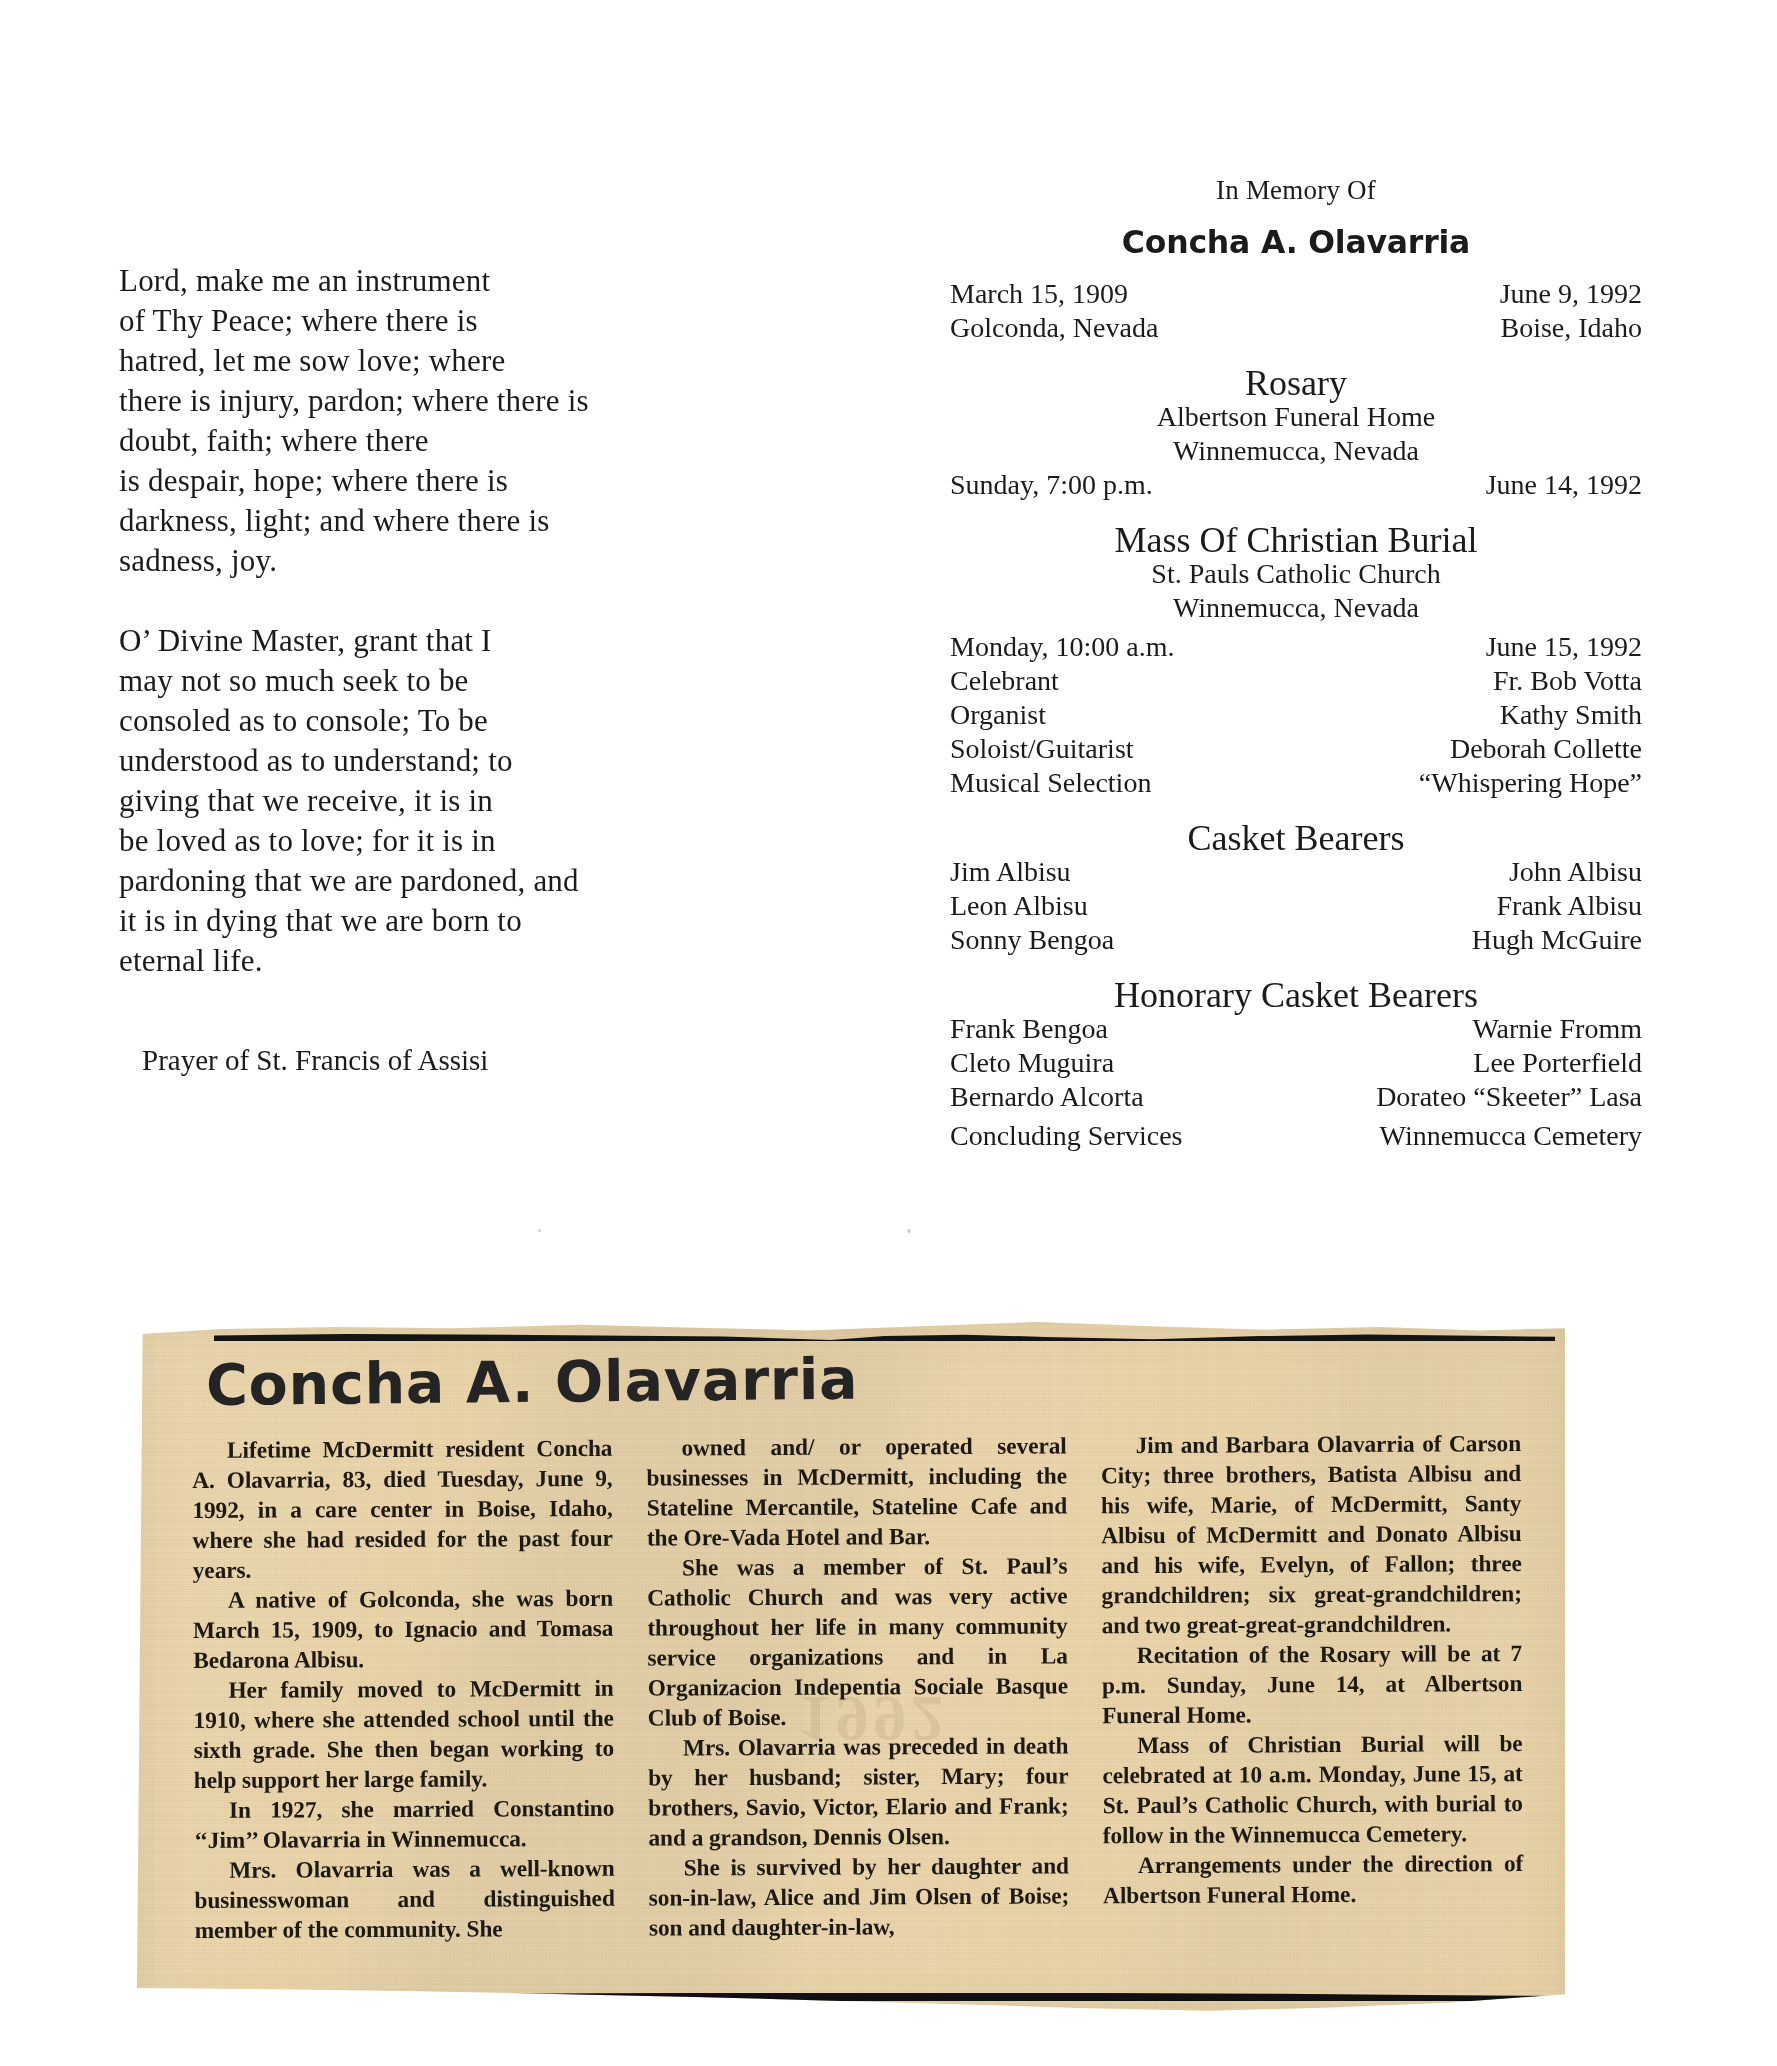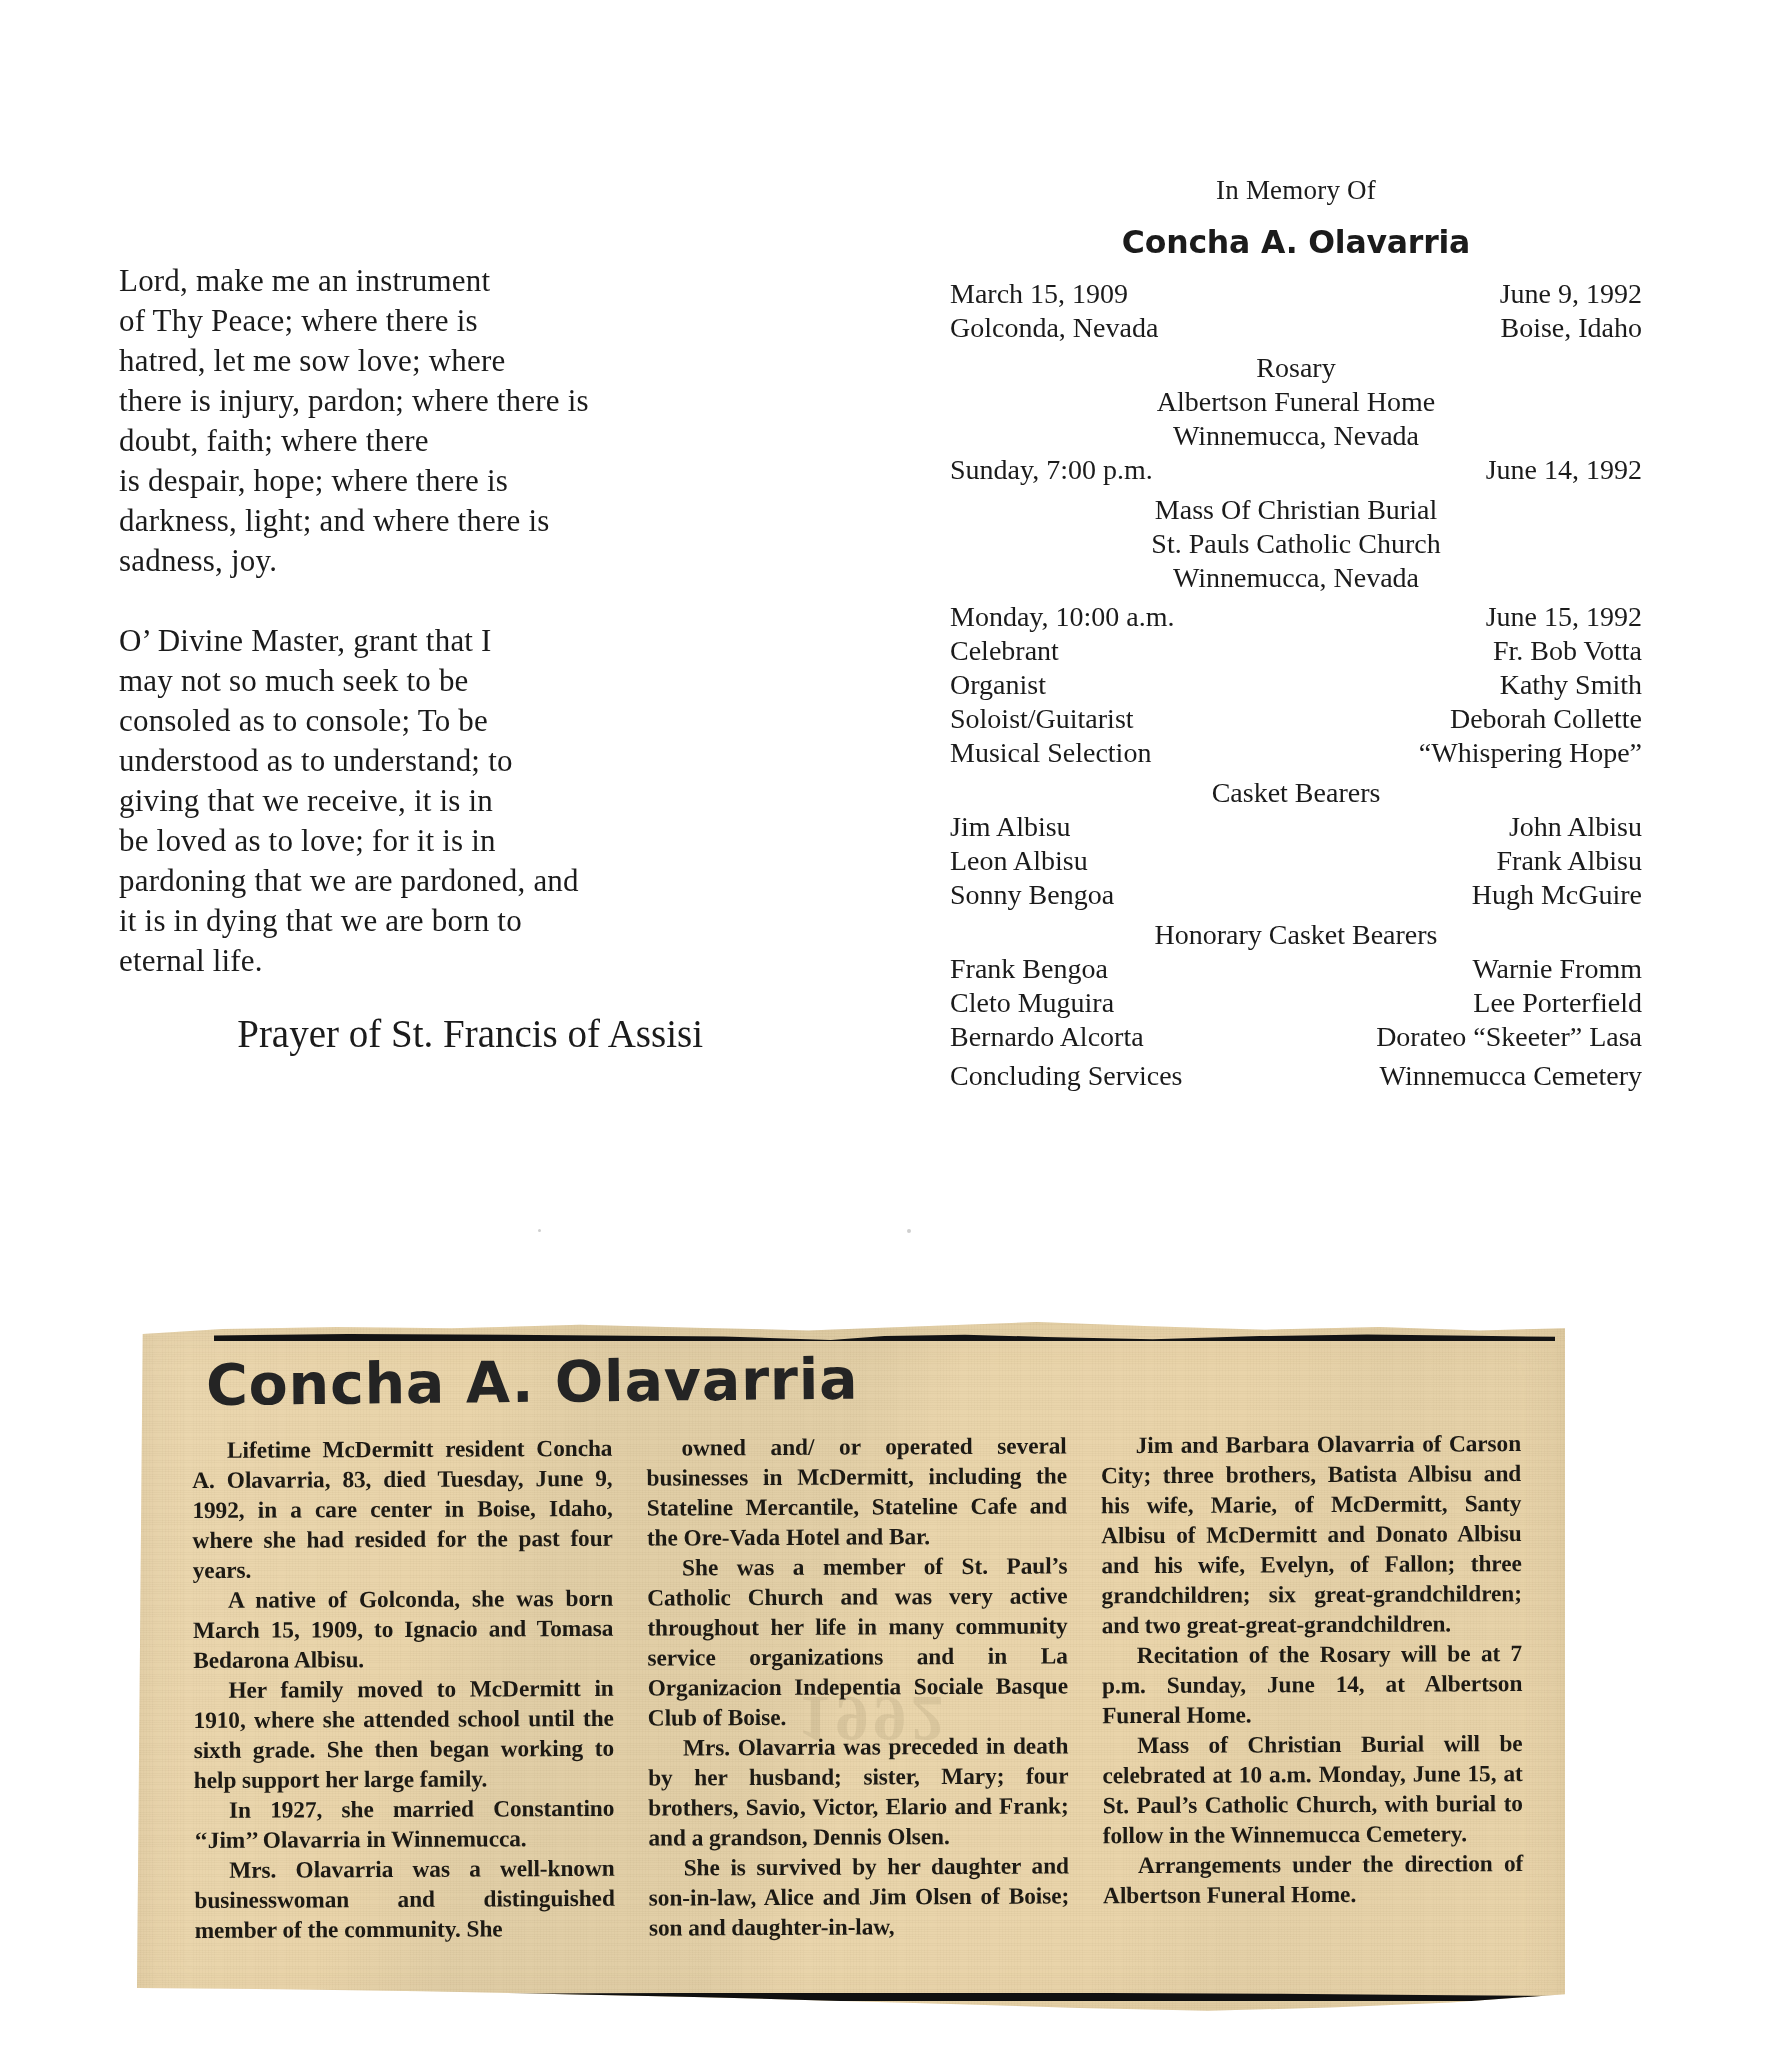--- a/index.html
+++ b/index.html
@@ -28,24 +28,24 @@
     width: 584px;
   }
   .prayer-line {
     font-size: 31px;
     line-height: 40px;
     letter-spacing: 0.2px;
     white-space: nowrap;
   }
   .prayer-gap { height: 40px; }
   .prayer-attrib {
-    margin-top: 34px;
-    font-size: 39px;
+    margin-top: 60px;
+    font-size: 29px;
     line-height: 38px;
-    text-align: right;
+    text-align: left;
     padding-left: 23px;
   }
 
   
   .program-col {
     position: absolute;
     left: 950px;
     top: 175px;
     width: 692px;
   }
@@ -75,23 +75,23 @@
   .prog-row .l { text-align: left; }
   .prog-row .r { text-align: right; }
   .prog-sub {
     text-align: center;
     font-size: 28px;
     line-height: 34px;
     white-space: nowrap;
   }
   .prog-heading {
     text-align: center;
-    font-size: 28px;
+    font-size: 36px;
     line-height: 34px;
-    margin-top: 6px;
+    margin-top: 21px;
     white-space: nowrap;
   }
   .prog-spacer-sm { height: 4.6px; }
 
   
   .clipping {
     position: absolute;
     left: 137px;
     top: 1320px;
     width: 1428px;

